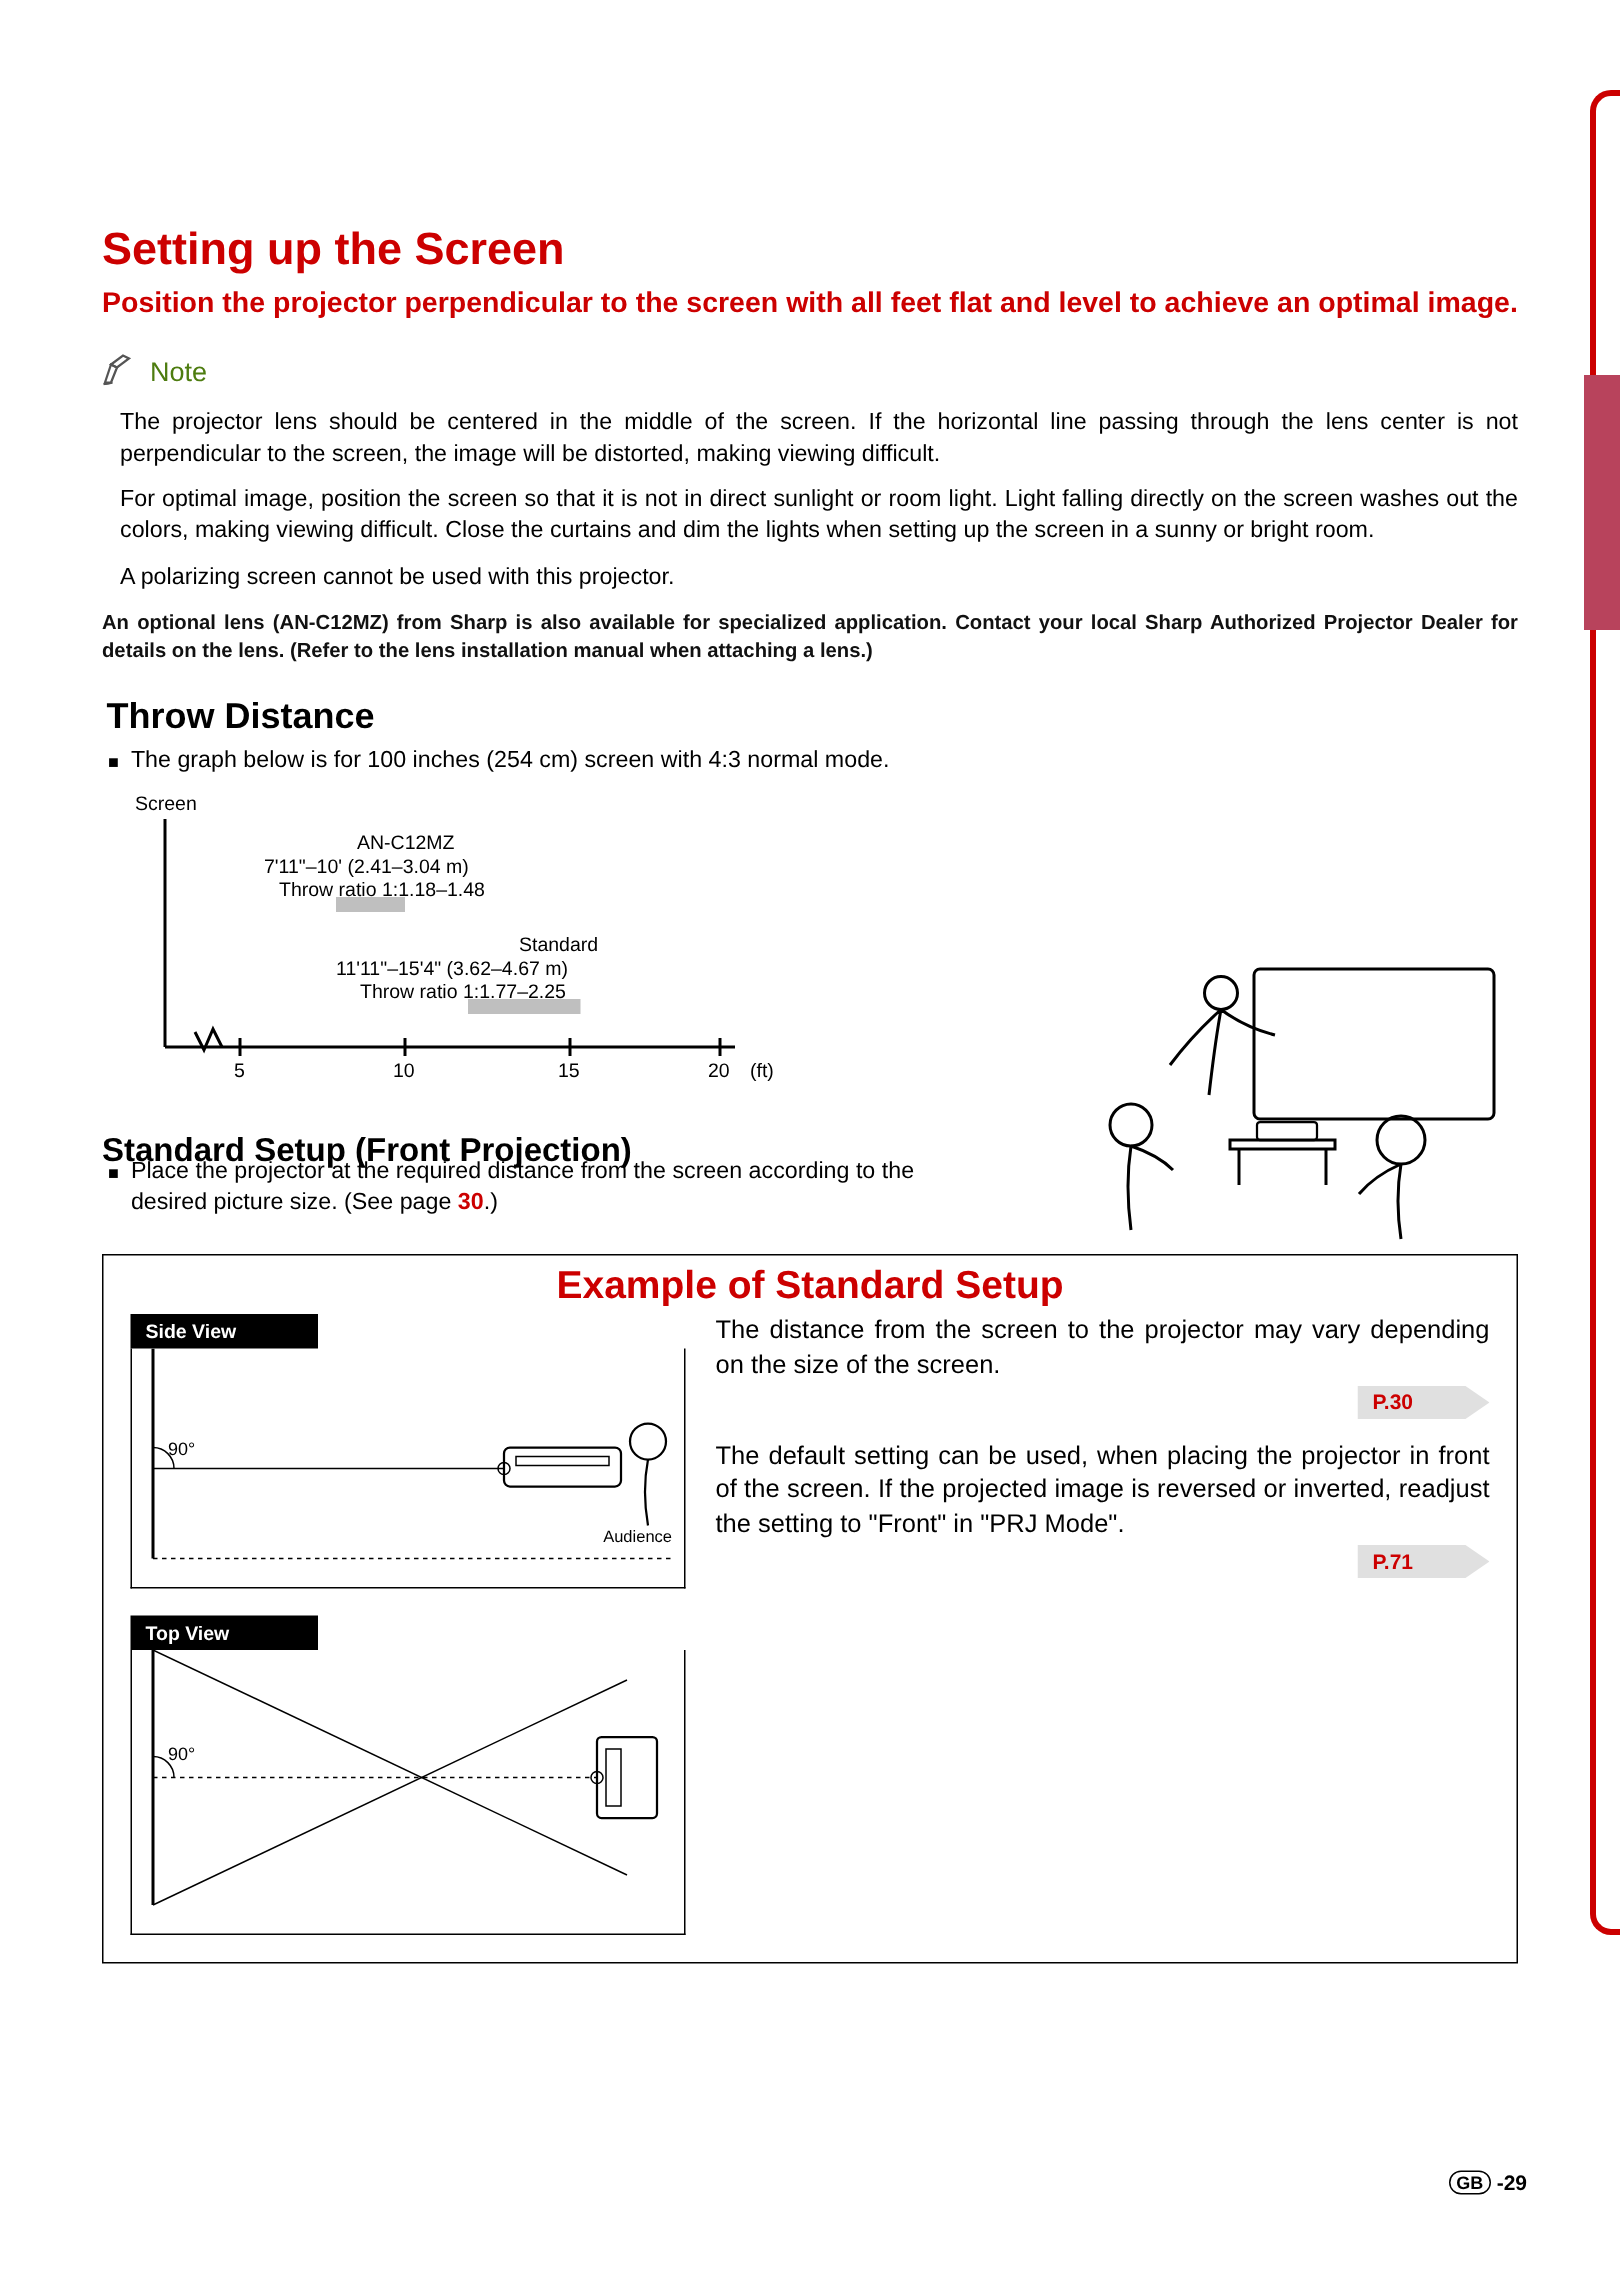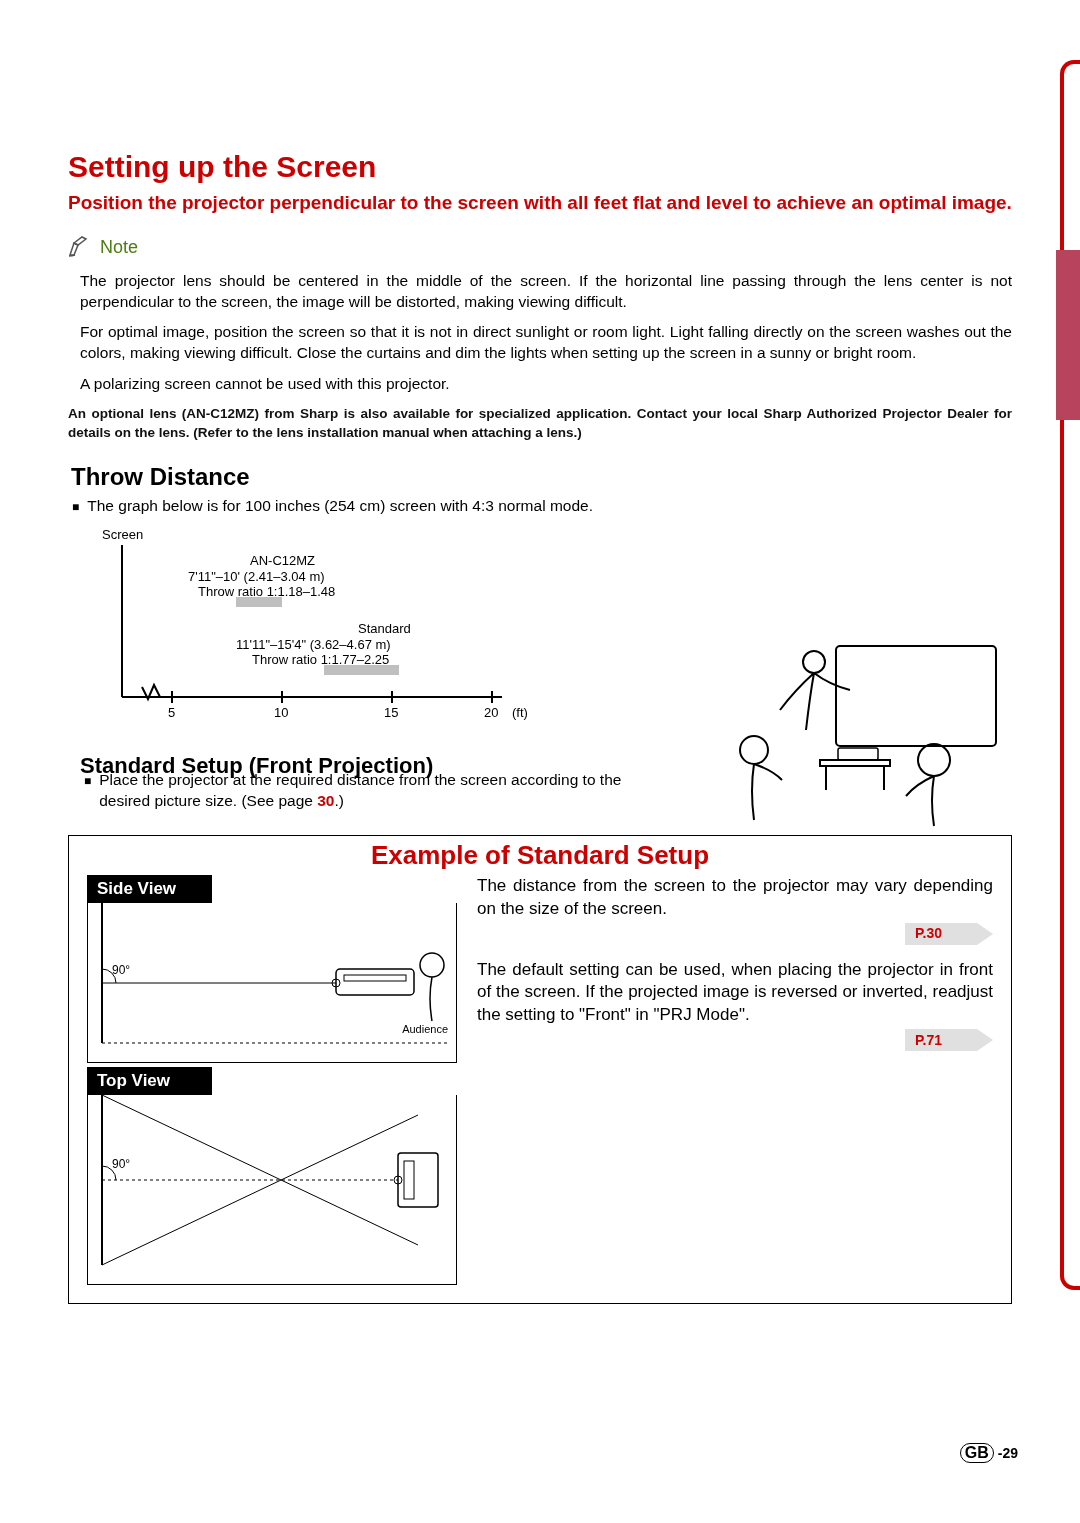--- a/index.html
+++ b/index.html
@@ -13,39 +13,39 @@
   .note-icon { color: #555; }
   .note-word { font-size: 18px; color: #4d7c0f; }
   .note-body { font-size: 15.5px; line-height: 1.35; text-align: justify; margin: 0 0 10px 12px; }
   .note-bold { font-size: 13.5px; font-weight: bold; text-align: justify; line-height: 1.4; margin: 6px 0 20px 0; color: #111; }
   h2.section { font-size: 24px; font-weight: bold; margin: 16px 0 4px 3px; }
   h2.section-sm { font-size: 22px; font-weight: bold; margin: 16px 0 4px 0; }
   .bullet-line { display: flex; align-items: flex-start; gap: 8px; font-size: 15.5px; line-height: 1.4; margin-left: 4px; }
   .bullet-line .sq { font-size: 12px; margin-top: 4px; }
   .link-red { color: #c00; font-weight: bold; }
 
-  .throw-wrap { position: relative; height: 300px; margin-top: 10px; margin-left: 12px; }
+  .throw-wrap { position: relative; height: 300px; margin-top: 10px; }
   .throw-svg { position: absolute; left: 22px; top: 0; }
   .throw-label { position: absolute; font-size: 13px; }
   .illus { position: absolute; right: 70px; top: 640px; }
 
   .example-box { border: 1px solid #000; margin-top: 8px; }
   .example-title { text-align: center; font-size: 26px; font-weight: bold; color: #c00; padding: 4px 0; }
   .example-body { display: flex; gap: 20px; padding: 0 18px 18px 18px; }
   .diag-col { width: 370px; flex: 0 0 370px; }
-  .label-black { background: #000; color: #fff; font-size: 17px; font-weight: bold; padding: 4px 10px; width: 125px; }
+  .label-black { background: #000; color: #fff; font-size: 13px; font-weight: bold; padding: 4px 10px; width: 125px; }
   .diag-box { border: 1px solid #000; border-top: none; height: 160px; position: relative; }
   .ninety { position: absolute; font-size: 12px; }
   .text-col { flex: 1; font-size: 17px; line-height: 1.35; text-align: justify; }
   .ref-row { display: flex; justify-content: flex-end; align-items: flex-end; margin: 2px 0 14px 0; }
   .ref-badge { position: relative; width: 88px; height: 22px; }
   .ref-badge svg { position: absolute; inset: 0; }
   .ref-badge .txt { position: absolute; inset: 0; display: flex; align-items: center; padding-left: 10px; font-size: 14px; font-weight: bold; color: #c00; }
   .page-num { position: absolute; right: 62px; bottom: 60px; font-size: 14px; font-weight: bold; display: flex; align-items: center; gap: 4px; }
-  .page-num .oval { border: 1px solid #000; border-radius: 10px; padding: 0 4px; font-size: 16px; }
+  .page-num .oval { border: 1px solid #000; border-radius: 10px; padding: 0 4px; font-size: 12px; }
 </style>
 </head>
 <body>
 
 <div class="page">
   <div class="side-tab"></div>
   <div class="side-tab-fill"></div>
 
   <h1 class="page-title">Setting up the Screen</h1>
   <p class="intro-bold">Position the projector perpendicular to the screen with all feet flat and level to achieve an optimal image.</p>
@@ -147,21 +147,21 @@
             <rect x="256" y="72" width="62" height="6" fill="none" stroke="#000"></rect>
             <circle cx="248" cy="80" r="4" fill="none" stroke="#000"></circle>
 
             <circle cx="344" cy="62" r="12" fill="none" stroke="#000" stroke-width="1.5"></circle>
             <path d="M344 74 Q340 95 344 118" fill="none" stroke="#000" stroke-width="1.5"></path>
           </svg>
           <span class="ninety" style="left:24px; top:60px;">90°</span>
           <span class="ninety" style="right:8px; top:120px; font-size:11px;">Audience</span>
         </div>
 
-        <div class="label-black" style="margin-top:4px;">Top View</div>
+        <div class="label-black" style="margin-top:18px;">Top View</div>
         <div class="diag-box" style="height:190px;">
           <svg width="370" height="190">
             <line x1="14" y1="0" x2="14" y2="170" stroke="#000" stroke-width="2"></line>
             <line x1="14" y1="170" x2="330" y2="20" stroke="#000" stroke-width="1"></line>
             <line x1="14" y1="0" x2="330" y2="150" stroke="#000" stroke-width="1"></line>
             <line x1="14" y1="85" x2="330" y2="85" stroke="#000" stroke-width="1" stroke-dasharray="3 3"></line>
             <path d="M14 71 A14 14 0 0 1 28 85" fill="none" stroke="#000"></path>
 
             <rect x="310" y="58" width="40" height="54" rx="3" fill="#fff" stroke="#000" stroke-width="1.5"></rect>
             <rect x="316" y="66" width="10" height="38" fill="none" stroke="#000"></rect>

